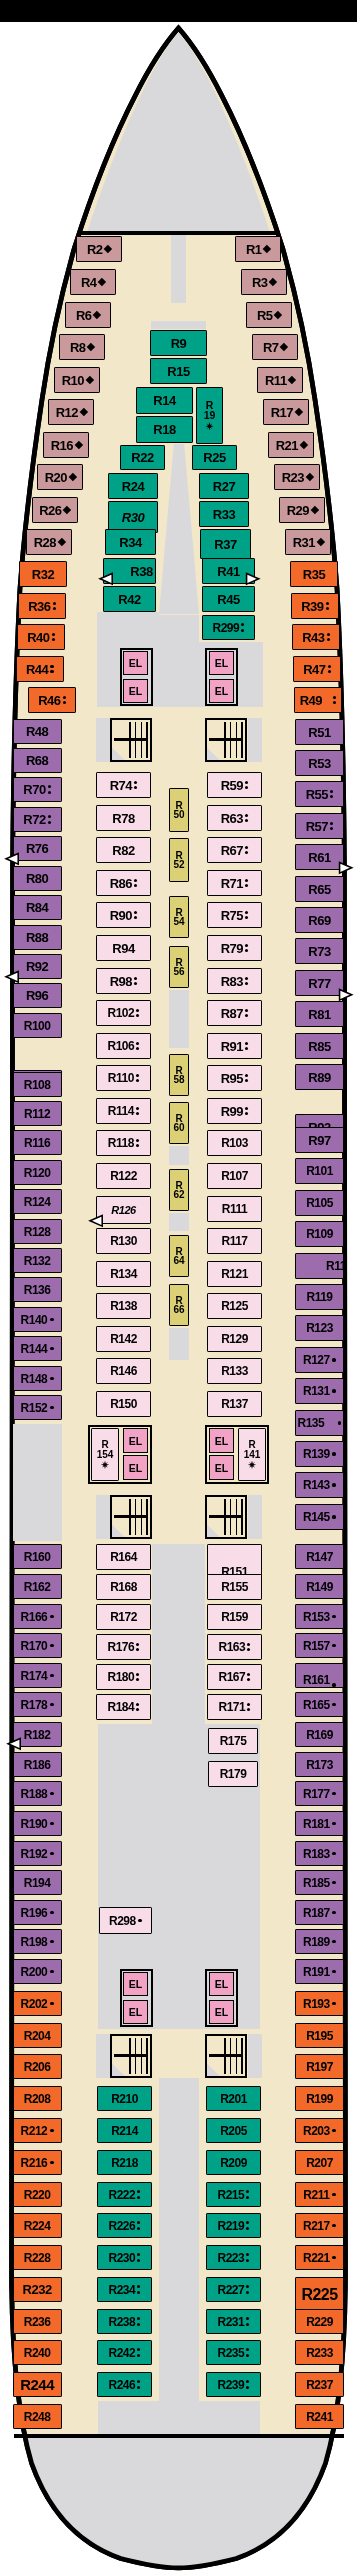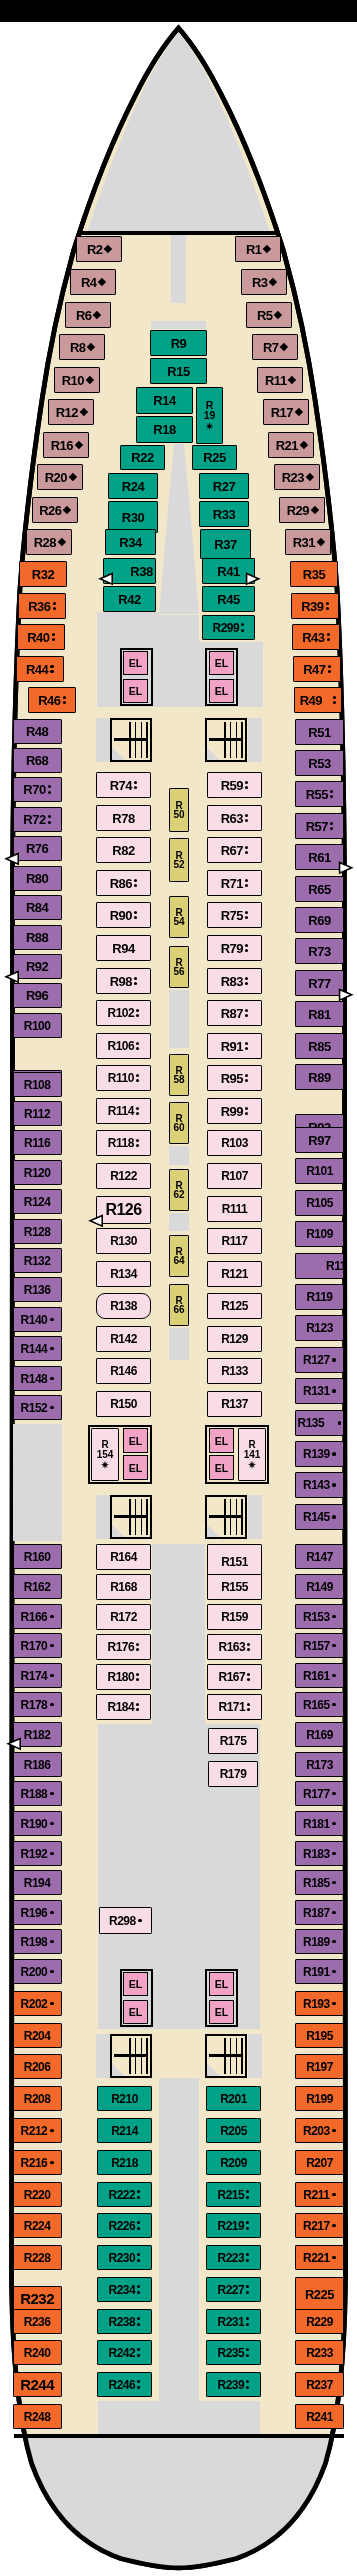--- a/index.html
+++ b/index.html
@@ -453,21 +453,21 @@
         <span>R149</span>
       </div>
       <div class="cabin c-purple" style="left: 295px; top: 1604px; width: 49px; height: 25px; font-size: 12px;">
         <span>R153</span>
         <span class="d1"></span>
       </div>
       <div class="cabin c-purple" style="left: 295px; top: 1633px; width: 49px; height: 25px; font-size: 12px;">
         <span>R157</span>
         <span class="d1"></span>
       </div>
-      <div class="cabin c-purple" style="left: 295px; top: 1663px; width: 49px; height: 25px; font-size: 12px;">
+      <div class="cabin c-purple" style="left: 295px; top: 1663px; width: 49px; height: 25px; font-size: 12px; align-items: flex-end;">
         <span>R161</span>
         <span class="d1"></span>
       </div>
       <div class="cabin c-purple" style="left: 295px; top: 1692px; width: 49px; height: 25px; font-size: 12px;">
         <span>R165</span>
         <span class="d1"></span>
       </div>
       <div class="cabin c-purple" style="left: 295px; top: 1722px; width: 49px; height: 25px; font-size: 12px;">
         <span>R169</span>
       </div>
@@ -525,21 +525,21 @@
       </div>
       <div class="cabin c-orange" style="left: 12.6px; top: 2182px; width: 49px; height: 25px; font-size: 12px;">
         <span>R220</span>
       </div>
       <div class="cabin c-orange" style="left: 12.6px; top: 2213px; width: 49px; height: 25px; font-size: 12px;">
         <span>R224</span>
       </div>
       <div class="cabin c-orange" style="left: 12.6px; top: 2245px; width: 49px; height: 25px; font-size: 12px;">
         <span>R228</span>
       </div>
-      <div class="cabin c-orange" style="left: 12.6px; top: 2277px; width: 49px; height: 25px; font-size: 15px; margin-top: 9px;">
+      <div class="cabin c-orange" style="left: 12.6px; top: 2277px; width: 49px; height: 25px; font-size: 13px;">
         <span>R232</span>
       </div>
       <div class="cabin c-orange" style="left: 12.6px; top: 2309px; width: 49px; height: 25px; font-size: 12px;">
         <span>R236</span>
       </div>
       <div class="cabin c-orange" style="left: 12.6px; top: 2340px; width: 49px; height: 25px; font-size: 12px;">
         <span>R240</span>
       </div>
       <div class="cabin c-orange" style="left: 12.6px; top: 2372px; width: 49px; height: 25px; font-size: 15px;">
         <span>R244</span>
@@ -572,21 +572,21 @@
         <span class="d1"></span>
       </div>
       <div class="cabin c-orange" style="left: 295px; top: 2213px; width: 49px; height: 25px; font-size: 12px;">
         <span>R217</span>
         <span class="d1"></span>
       </div>
       <div class="cabin c-orange" style="left: 295px; top: 2245px; width: 49px; height: 25px; font-size: 12px;">
         <span>R221</span>
         <span class="d1"></span>
       </div>
-      <div class="cabin c-orange" style="left: 295px; top: 2277px; width: 49px; height: 35px; font-size: 13px;">
+      <div class="cabin c-orange" style="left: 295px; top: 2277px; width: 49px; height: 35px; font-size: 16px;">
         <span>R225</span>
       </div>
       <div class="cabin c-orange" style="left: 295px; top: 2309px; width: 49px; height: 25px; font-size: 12px;">
         <span>R229</span>
       </div>
       <div class="cabin c-orange" style="left: 295px; top: 2340px; width: 49px; height: 25px; font-size: 12px;">
         <span>R233</span>
       </div>
       <div class="cabin c-orange" style="left: 295px; top: 2372px; width: 49px; height: 25px; font-size: 12px;">
         <span>R237</span>
@@ -662,30 +662,30 @@
       <div class="cabin c-pink" style="left: 96px; top: 1130px; width: 55px; height: 26px; font-size: 12px;">
         <span>R118</span>
         <span class="d2">
           <i></i>
           <i></i>
         </span>
       </div>
       <div class="cabin c-pink" style="left: 96px; top: 1163px; width: 55px; height: 26px; font-size: 12px;">
         <span>R122</span>
       </div>
-      <div class="cabin c-pink" style="left: 96px; top: 1196px; width: 55px; height: 28px; font-size: 16px;">
+      <div class="cabin c-pink" style="left: 96px; top: 1196px; width: 55px; height: 28px; font-size: 11px; font-style: italic;">
         <span>R126</span>
       </div>
       <div class="cabin c-pink" style="left: 96px; top: 1228px; width: 55px; height: 26px; font-size: 12px;">
         <span>R130</span>
       </div>
       <div class="cabin c-pink" style="left: 96px; top: 1261px; width: 55px; height: 26px; font-size: 12px;">
         <span>R134</span>
       </div>
-      <div class="cabin c-pink" style="left: 96px; top: 1293px; width: 55px; height: 26px; font-size: 12px; border-radius: 9px;">
+      <div class="cabin c-pink" style="left: 96px; top: 1293px; width: 55px; height: 26px; font-size: 12px;">
         <span>R138</span>
       </div>
       <div class="cabin c-pink" style="left: 96px; top: 1326px; width: 55px; height: 26px; font-size: 12px;">
         <span>R142</span>
       </div>
       <div class="cabin c-pink" style="left: 96px; top: 1358px; width: 55px; height: 26px; font-size: 12px;">
         <span>R146</span>
       </div>
       <div class="cabin c-pink" style="left: 96px; top: 1391px; width: 55px; height: 26px; font-size: 12px;">
         <span>R150</span>
@@ -817,21 +817,21 @@
           <i></i>
         </span>
       </div>
       <div class="cabin c-pink" style="left: 96px; top: 1694px; width: 55px; height: 26px; font-size: 12px;">
         <span>R184</span>
         <span class="d2">
           <i></i>
           <i></i>
         </span>
       </div>
-      <div class="cabin c-pink" style="left: 207px; top: 1544px; width: 55px; height: 36px; font-size: 12px;">
+      <div class="cabin c-pink" style="left: 207px; top: 1544px; width: 55px; height: 36px; font-size: 12px; align-items: flex-end;">
         <span>R151</span>
       </div>
       <div class="cabin c-pink" style="left: 207px; top: 1574px; width: 55px; height: 26px; font-size: 12px;">
         <span>R155</span>
       </div>
       <div class="cabin c-pink" style="left: 207px; top: 1604px; width: 55px; height: 26px; font-size: 12px;">
         <span>R159</span>
       </div>
       <div class="cabin c-pink" style="left: 207px; top: 1634px; width: 55px; height: 26px; font-size: 12px;">
         <span>R163</span>
@@ -1002,21 +1002,21 @@
       </div>
       <div class="cabin c-teal" style="left: 192px; top: 445px; width: 45px; height: 25px; font-size: 13px;">
         <span>R25</span>
       </div>
       <div class="cabin c-teal" style="left: 108px; top: 473px; width: 50px; height: 26px; font-size: 13px;">
         <span>R24</span>
       </div>
       <div class="cabin c-teal" style="left: 199px; top: 473px; width: 50px; height: 26px; font-size: 13px;">
         <span>R27</span>
       </div>
-      <div class="cabin c-teal" style="left: 108px; top: 501px; width: 50px; height: 32px; font-size: 13px;">
+      <div class="cabin c-teal" style="left: 108px; top: 501px; width: 50px; height: 32px; font-size: 13px; font-style: italic;">
         <span>R30</span>
       </div>
       <div class="cabin c-teal" style="left: 199px; top: 501px; width: 50px; height: 26px; font-size: 13px;">
         <span>R33</span>
       </div>
       <div class="cabin c-teal" style="left: 105px; top: 529px; width: 51px; height: 26px; font-size: 13px;">
         <span>R34</span>
       </div>
       <div class="cabin c-teal" style="left: 200px; top: 529px; width: 51px; height: 30px; font-size: 13px;">
         <span>R37</span>

